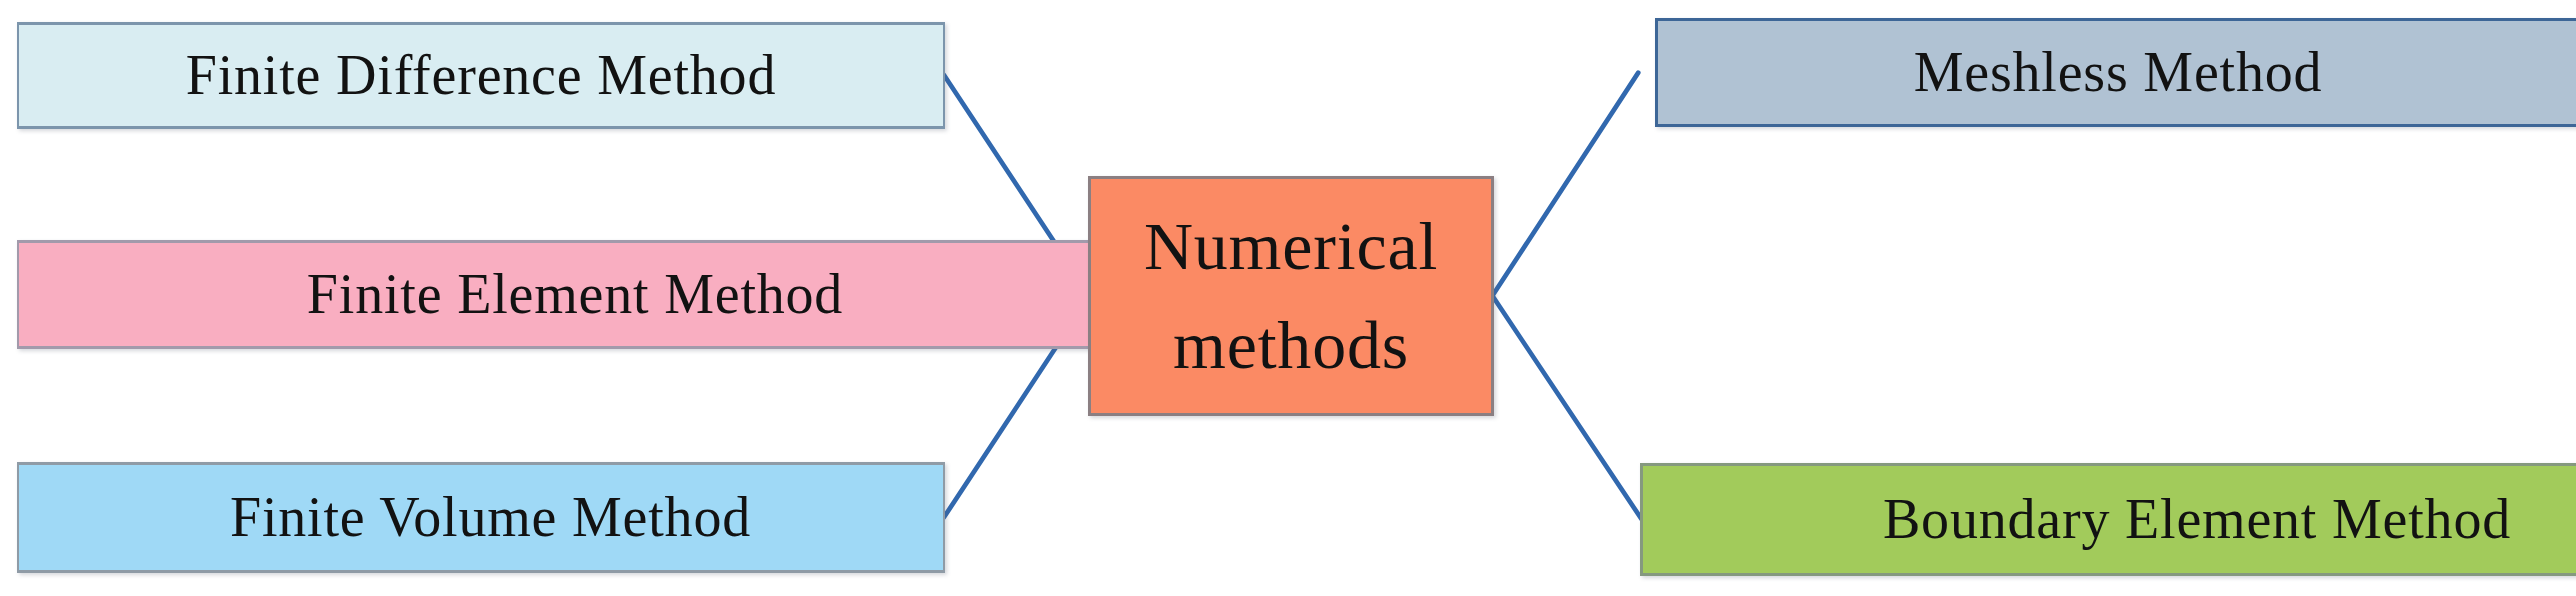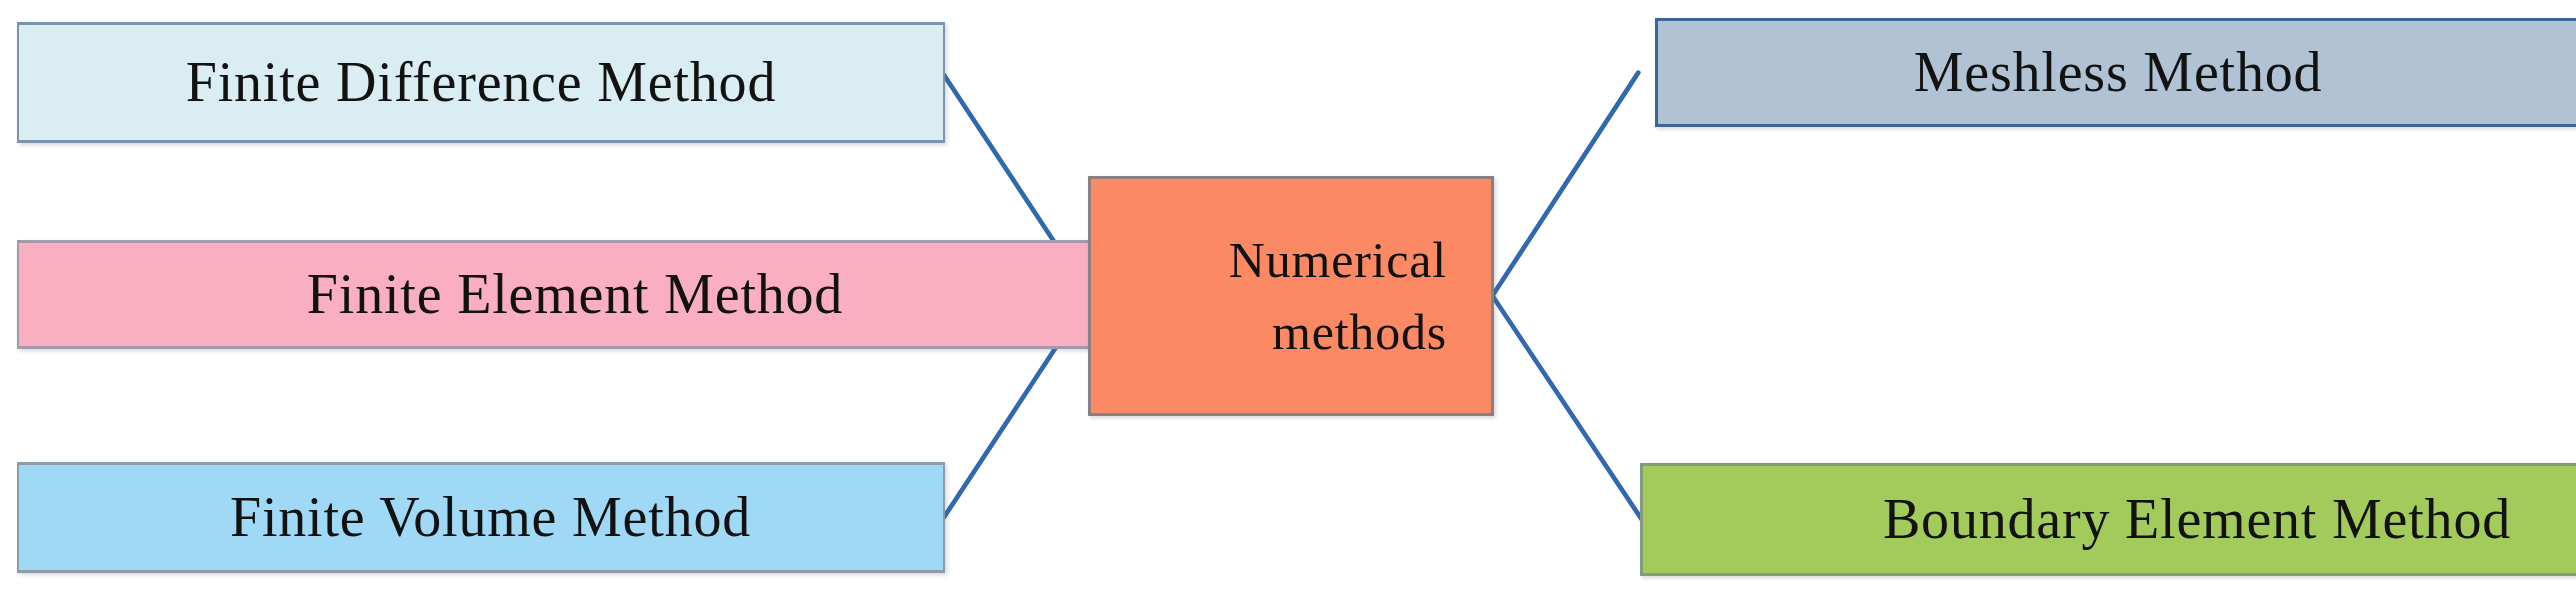--- a/index.html
+++ b/index.html
@@ -34,32 +34,31 @@
     box-shadow: 1.6px 2.3px 3.9px rgba(90, 100, 115, 0.25);
     color: #121212;
   }
   .node-label {
     display: block;
     font-size: 56px;
     line-height: 1.2;
     letter-spacing: 0.8px;
     white-space: nowrap;
   }
-  .node-fdm      { left: 17px;   top: 22px;  width: 928px; height: 121px; border-width: 3.9px 2.3px; }
+  .node-fdm      { left: 17px;   top: 22px;  width: 928px; height: 107px; border-width: 3.9px 2.3px; }
   .node-fem      { left: 17px;   top: 240px; width: 1116px; height: 109px; border-width: 3.9px 2.3px; }
   .node-fvm      { left: 17px;   top: 462px; width: 928px; height: 111px; border-width: 3.9px 2.3px; }
   .node-center   { left: 1088px; top: 176px; width: 406px;  height: 240px; border-width: 3.1px; }
   .node-meshless { left: 1637px; top: 18px;  width: 926px; height: 109px; border-width: 3.9px 3.1px; margin-left: 18px; }
   .node-bem      { left: 1640px; top: 463px; width: 1114px; height: 113px; border-width: 3.9px 3.1px; }
   .node-center .node-label {
-    font-size: 50px;
+    font-size: 68px;
     line-height: 1.45;
     white-space: normal;
     max-width: 312px;
-    text-align: right;
   }
 </style>
 </head>
 <body>
 
 <div class="stage">
 
   <svg class="connectors" viewBox="0 0 3302 765" xmlns="http://www.w3.org/2000/svg" aria-hidden="true">
     <line class="connector" x1="1210" y1="96" x2="1397" y2="379" stroke-width="6" stroke-linecap="round" stroke="#3168ae"></line>
     <line class="connector" x1="1210" y1="378" x2="1397" y2="378" stroke-width="6" stroke-linecap="round" stroke="#3168ae"></line>

